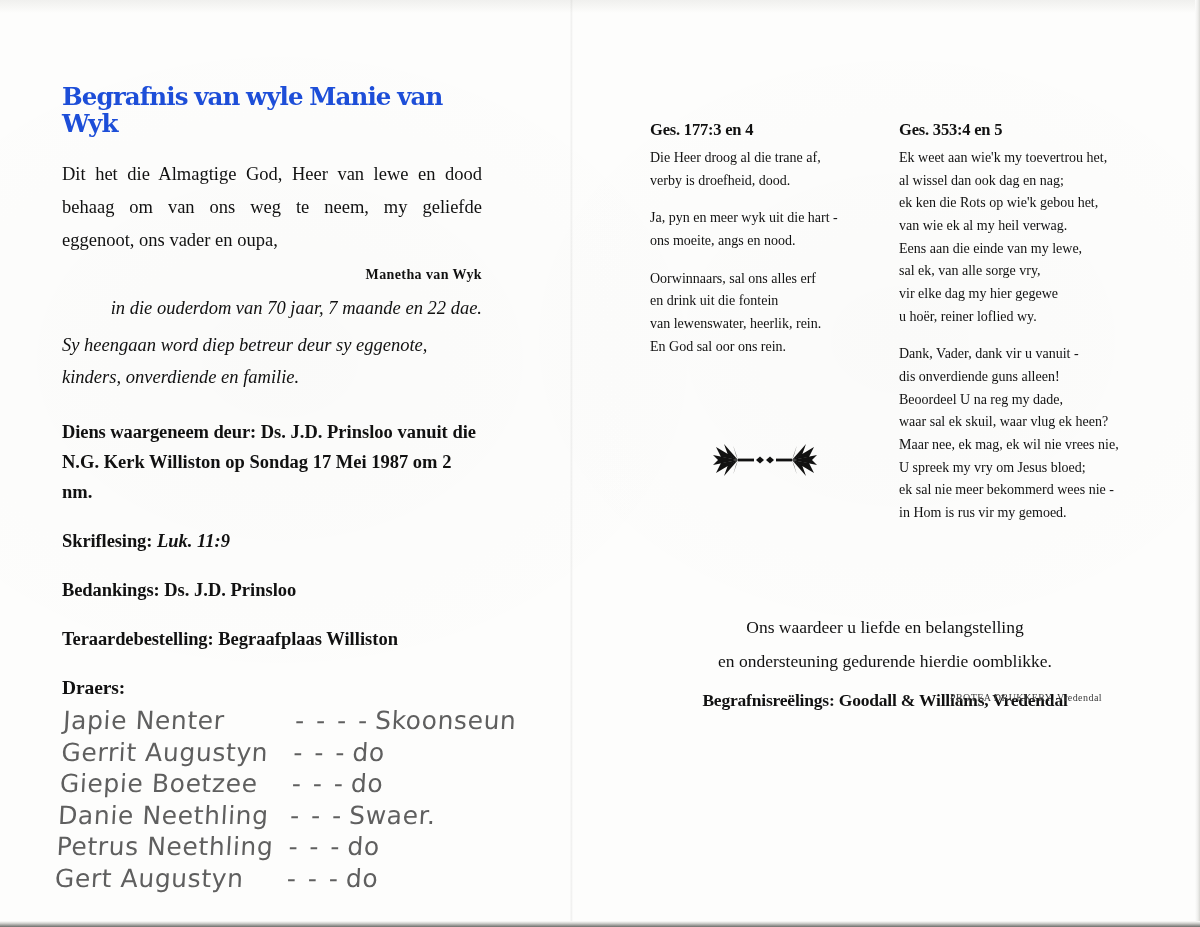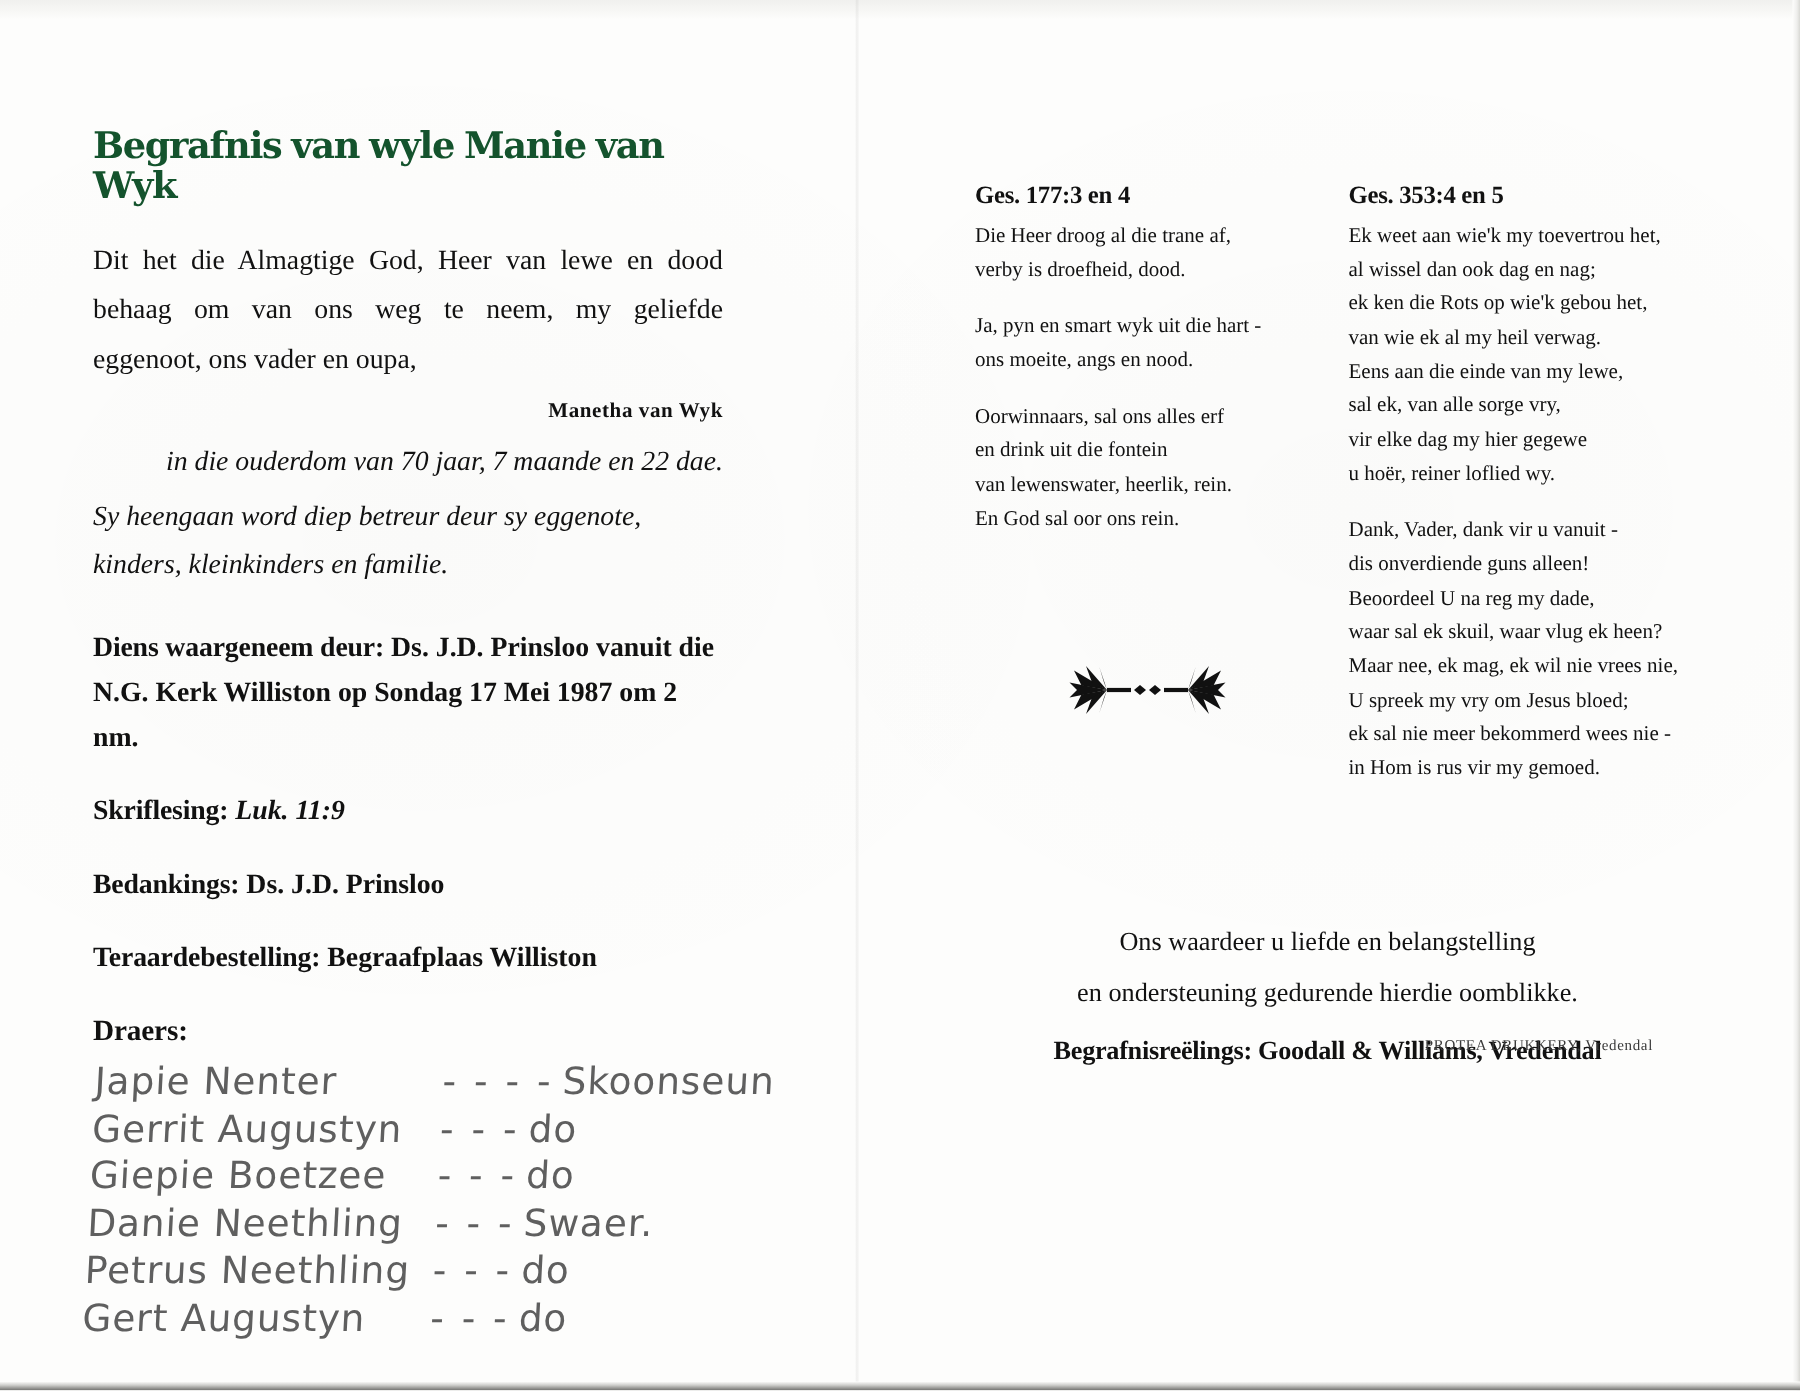--- a/index.html
+++ b/index.html
@@ -62,21 +62,21 @@
     left: 62px;
     top: 84px;
     width: 420px;
   }
   .main-title {
     font-family: "DejaVu Serif", "Liberation Serif", serif;
     font-weight: bold;
     font-size: 24.5px;
     letter-spacing: -0.9px;
     line-height: 1.1;
-    color: #14532d;
+    color: #1d4ed8;
     margin: 0 0 20px 0;
     word-spacing: -1px;
   }
   .intro {
     font-size: 18.5px;
     line-height: 1.78;
     text-align: justify;
     margin: 0;
   }
   .intro .ln { display: block; }
@@ -228,21 +228,21 @@
     <div class="intro">
       <span class="ln just">Dit het die Almagtige God, Heer van lewe en dood</span>
       <span class="ln just">behaag om van ons weg te neem, my geliefde</span>
       <span class="ln center">eggenoot, ons vader en oupa,</span>
       <span class="deceased-name">Manetha van Wyk</span>
       <span class="age-line">in die  ouderdom van 70 jaar, 7 maande en 22 dae.</span>
     </div>
 
     <p class="mourn">
       <span class="ln">Sy heengaan word diep betreur deur sy eggenote, kinders,</span>
-      <span class="ln">kleinkinders en familie.</span>
+      <span class="ln">onverdiende en familie.</span>
     </p>
 
     <div class="detail-block">
       <div class="detail-row">
         <span class="detail-label">Diens waargeneem deur:</span><span class="detail-value"> Ds. J.D. Prinsloo vanuit die N.G. Kerk Williston op Sondag 17 Mei 1987 om 2 nm.</span>
       </div>
       <div class="detail-row">
         <span class="detail-label">Skriflesing:</span><span class="detail-value ital"> Luk. 11:9</span>
       </div>
       <div class="detail-row">
@@ -270,21 +270,21 @@
 
     <div class="hymn-columns">
 
       <div class="hymn-col">
         <div class="hymn-heading">Ges. 177:3 en 4</div>
         <p class="stanza">
           <span class="vline">Die Heer droog al die trane af,</span>
           <span class="vline">verby is droefheid, dood.</span>
         </p>
         <p class="stanza">
-          <span class="vline">Ja, pyn en smart wyk uit die hart -</span>
+          <span class="vline">Ja, pyn en meer wyk uit die hart -</span>
           <span class="vline">ons moeite, angs en nood.</span>
         </p>
         <p class="stanza">
           <span class="vline">Oorwinnaars, sal ons alles erf</span>
           <span class="vline">en drink uit die fontein</span>
           <span class="vline">van lewenswater, heerlik, rein.</span>
           <span class="vline">En God sal oor ons rein.</span>
         </p>
       </div>
 

